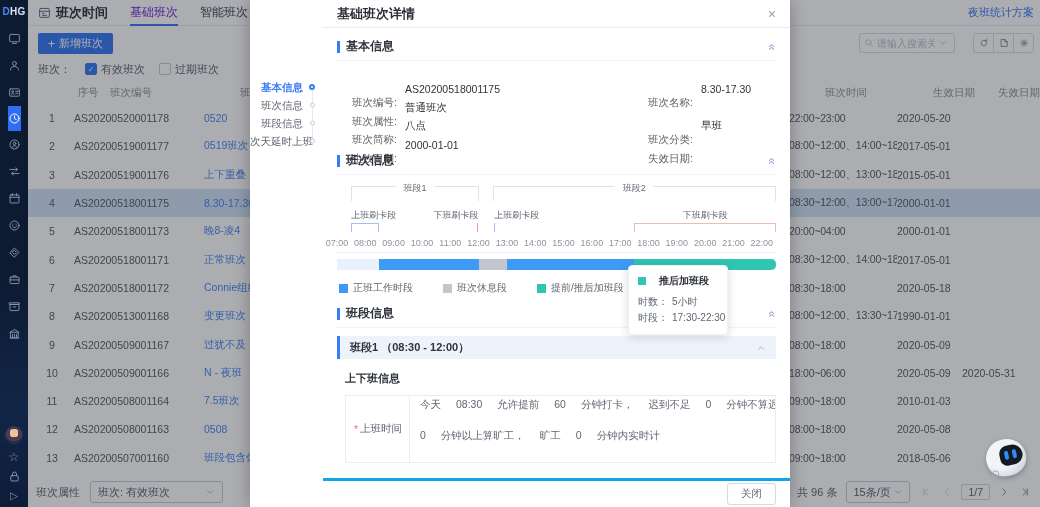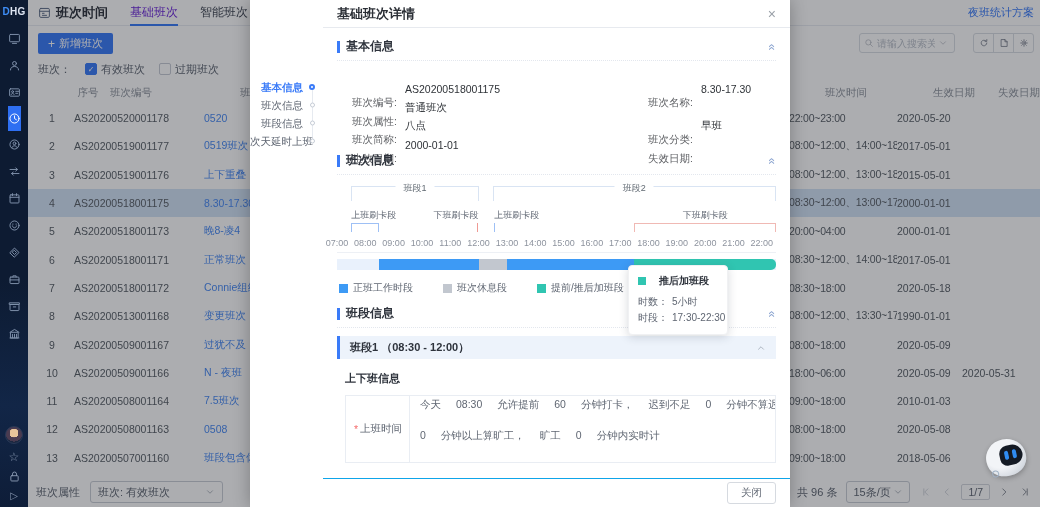--- a/index.html
+++ b/index.html
@@ -138,21 +138,21 @@
   .it-content{flex:1;padding:2px 10px;min-width:0;overflow:hidden;}
   .it-line{height:31px;display:flex;white-space:nowrap;font-size:10.5px;color:#5f6672;}
   .tok{margin-right:15px;}
 
   .tooltip{position:absolute;left:305px;top:265px;width:100px;background:#fff;border:1px solid #f0f1f3;border-radius:4px;box-shadow:0 2px 10px rgba(31,45,61,.18);padding:8px 9px;z-index:45;}
   .tip-head{display:flex;align-items:center;gap:13px;margin-bottom:6px;}
   .tip-sw{width:8px;height:8px;flex:none;}
   .tip-title{font-size:10px;font-weight:700;color:#2e333c;white-space:nowrap;}
   .tip-row{display:flex;gap:4px;font-size:10px;color:#5f6672;line-height:16px;white-space:nowrap;}
 
-  .modal-footer{height:29px;flex:none;border-top:1px solid #0ea5e9;display:flex;align-items:center;justify-content:flex-end;padding-right:14px;background:#fff;z-index:46;}
+  .modal-footer{height:29px;flex:none;border-top:3px solid #0ea5e9;display:flex;align-items:center;justify-content:flex-end;padding-right:14px;background:#fff;z-index:46;}
   .close-btn{padding:3px 13px;border:1px solid #d6dae0;border-radius:3px;background:#fff;font-size:10.5px;color:#5f6672;cursor:pointer;}
 </style>
 </head>
 <body>
 
 <div class="screen">
 
   <aside class="sidebar">
     <div class="logo">DHG</div>
     <div id="side-icons">

